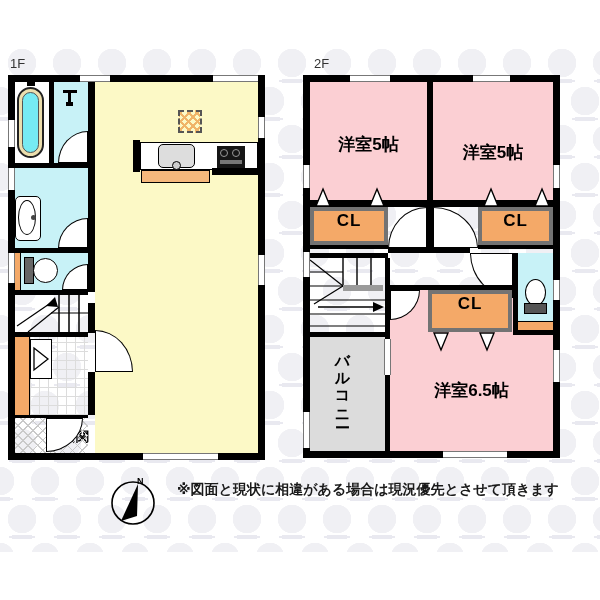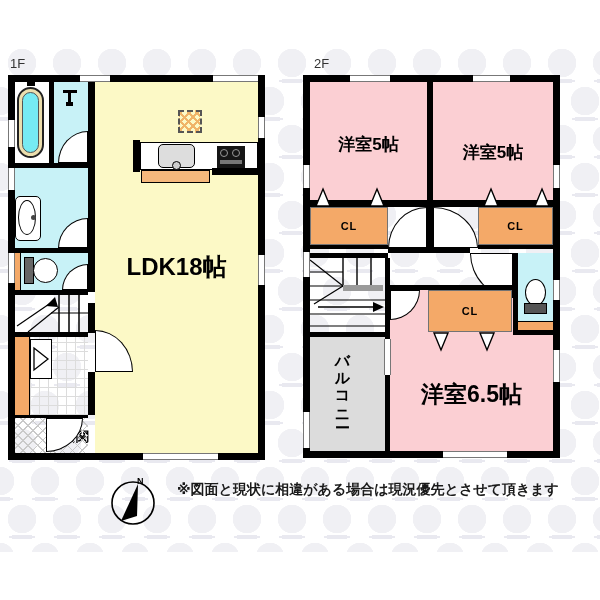--- a/index.html
+++ b/index.html
@@ -23,22 +23,22 @@
   .arc.tl{border-radius:100% 0 0 0;}
   .arc.tr{border-radius:0 100% 0 0;}
   .arc.br{border-radius:0 0 100% 0;}
   .arc.bl{border-radius:0 0 0 100%;}
   .winh{position:absolute;height:7px;background:#fff;border-top:1px solid #777;
         border-bottom:1px solid #777;box-sizing:border-box;z-index:3;}
   .winv{position:absolute;width:7px;background:#fff;border-left:1px solid #777;
         border-right:1px solid #777;box-sizing:border-box;z-index:3;}
   .lbl{position:absolute;font-weight:bold;color:#000000;text-align:center;line-height:1.1;}
   .floorlab{position:absolute;color:#333;font-size:13px;z-index:2;}
-  .cl{position:absolute;border:1px solid #737373;box-sizing:border-box;display:flex;
-      align-items:center;justify-content:center;font-weight:bold;font-size:11px;
+  .cl{position:absolute;border:4px solid #737373;box-sizing:border-box;display:flex;
+      align-items:flex-start;justify-content:center;font-weight:bold;font-size:17px;
       letter-spacing:1px;z-index:2;}
   .tri{position:absolute;z-index:3;}
   .tile{background-image:repeating-linear-gradient(0deg,#dcdcdc 0 1px,rgba(0,0,0,0) 1px 9px),
         repeating-linear-gradient(90deg,#dcdcdc 0 1px,rgba(0,0,0,0) 1px 9px);}
   .hatch{background-image:repeating-linear-gradient(45deg,#c9c9c9 0 1px,rgba(0,0,0,0) 1px 7px),
         repeating-linear-gradient(135deg,#c9c9c9 0 1px,rgba(0,0,0,0) 1px 7px);}
   .dashsq{position:absolute;border:2px dashed #555;box-sizing:border-box;
         background-image:repeating-linear-gradient(45deg,#f0b469 0 2px,rgba(0,0,0,0) 2px 6px),
         repeating-linear-gradient(135deg,#f0b469 0 2px,rgba(0,0,0,0) 2px 6px);}
   .vtext{writing-mode:vertical-rl;text-orientation:upright;}
@@ -131,21 +131,20 @@
     <div style="position:absolute;left:3px;top:3px;width:8px;height:8px;border:1.5px solid #999;
          border-radius:50%;box-sizing:border-box;"></div>
     <div style="position:absolute;left:15px;top:3px;width:8px;height:8px;border:1.5px solid #999;
          border-radius:50%;box-sizing:border-box;"></div>
     <div style="position:absolute;left:3px;top:14px;width:22px;height:4px;background:#777;"></div>
   </div>
   <div style="position:absolute;left:126px;top:88px;width:69px;height:13px;background:#f5b87c;
        border:1.5px solid #000;box-sizing:border-box;"></div>
   <div class="w" style="left:118px;top:58px;width:7px;height:32px;"></div>
   <div class="w" style="left:197px;top:86px;width:46px;height:7px;"></div>
-  <div class="lbl" style="left:80px;top:172px;width:163px;font-size:24px;">LDK18帖</div>
   <div class="arc tr" style="left:80px;top:248px;width:38px;height:42px;"></div>
 
   <div class="w" style="left:34px;top:0;width:5px;height:81px;"></div>
   <div class="w" style="left:0;top:81px;width:73px;height:5px;"></div>
   <div class="w" style="left:0;top:166px;width:73px;height:5px;"></div>
   <div class="w" style="left:0;top:208px;width:73px;height:5px;"></div>
   <div class="w" style="left:0;top:250px;width:73px;height:5px;"></div>
   <div class="w" style="left:73px;top:0;width:7px;height:210px;"></div>
   <div class="w" style="left:73px;top:221px;width:7px;height:30px;"></div>
   <div class="w" style="left:73px;top:290px;width:7px;height:43px;"></div>
@@ -161,21 +160,21 @@
 </div>
 
 <div class="plan" style="left:303px;top:75px;width:257px;height:383px;">
 
   <div class="room" style="left:0;top:0;width:117px;height:118px;background:#fbcfd3;"></div>
   <div class="lbl" style="left:0;top:54px;width:117px;font-size:17px;">洋室5帖</div>
   <div class="room" style="left:123px;top:0;width:120px;height:118px;background:#fbcfd3;"></div>
   <div class="lbl" style="left:123px;top:62px;width:120px;font-size:17px;">洋室5帖</div>
 
   <div class="room" style="left:80px;top:208px;width:163px;height:161px;background:#fbcfd3;"></div>
-  <div class="lbl" style="left:80px;top:300px;width:163px;font-size:23px;">洋室6.5帖</div>
+  <div class="lbl" style="left:80px;top:300px;width:163px;font-size:17px;">洋室6.5帖</div>
   <div class="arc br" style="left:80px;top:208px;width:30px;height:30px;"></div>
 
   <div class="cl" style="left:0;top:125px;width:78px;height:38px;background:#f4a968;">
     <span>CL</span>
   </div>
   <div class="cl" style="left:168px;top:125px;width:75px;height:38px;background:#f4a968;">
     <span>CL</span>
   </div>
   <div class="cl" style="left:118px;top:208px;width:84px;height:42px;background:#f4a968;">
     <span>CL</span>

